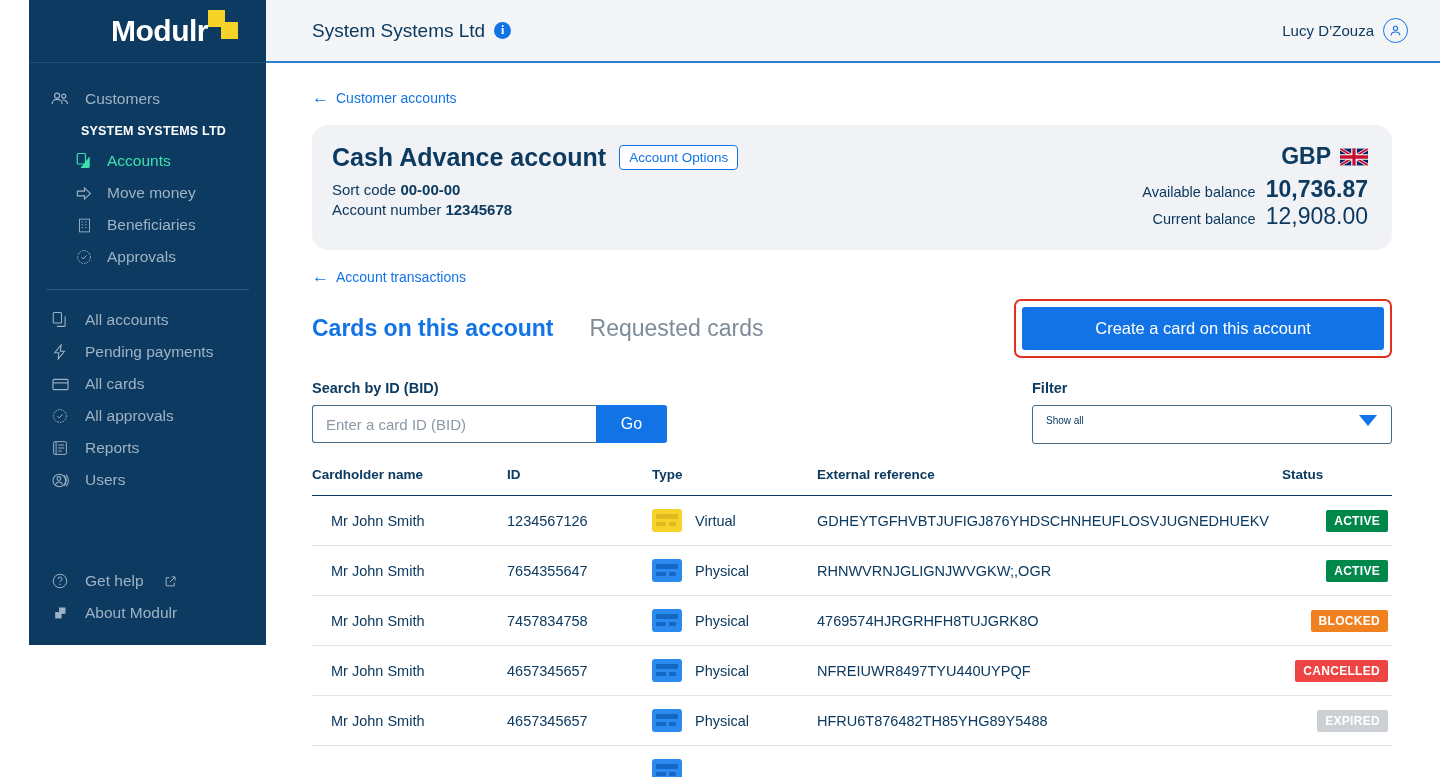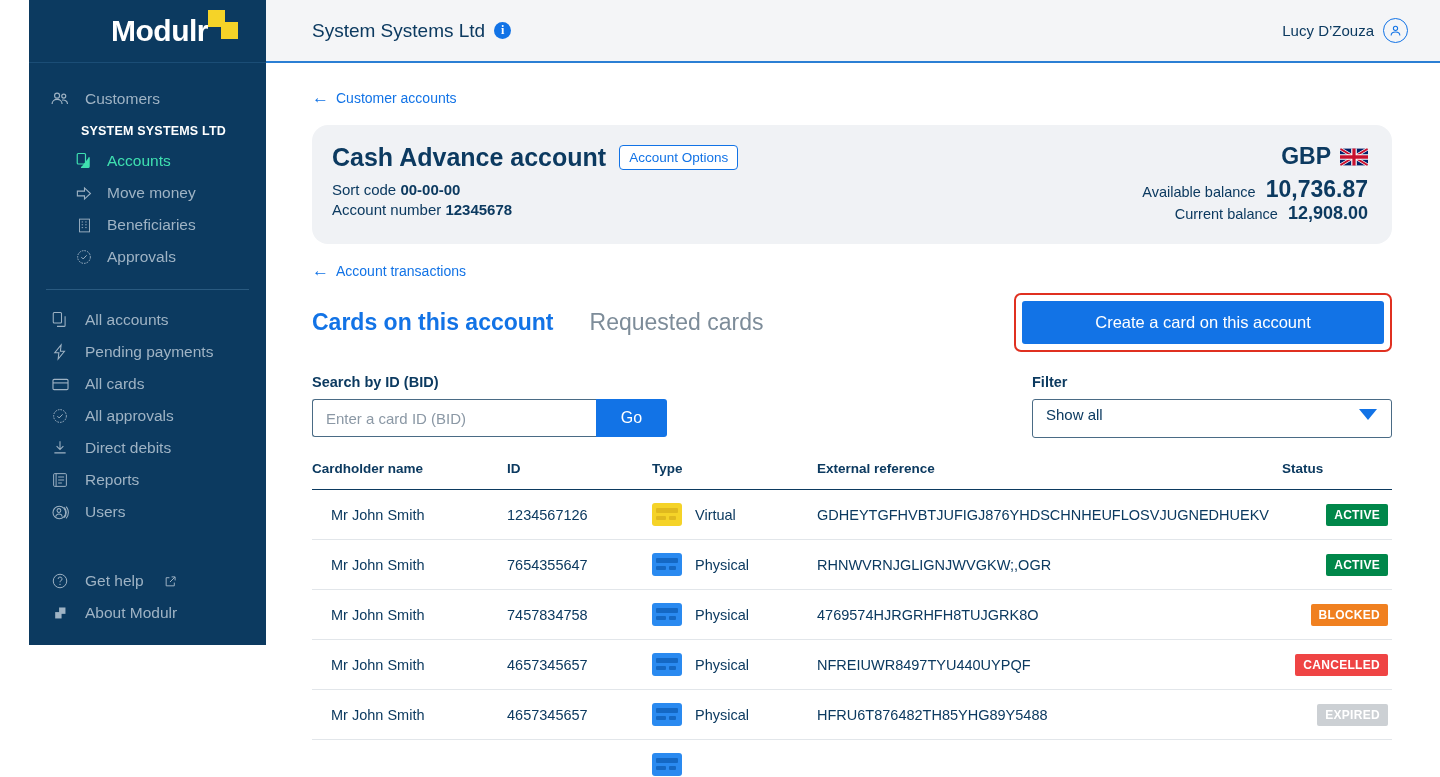--- a/index.html
+++ b/index.html
@@ -110,21 +110,21 @@
   .acct-line { font-size: 15px; color: #0c3a60; margin-top: 3px; }
   .acct-line b { font-weight: bold; }
 
   .acct-right { text-align: right; color: #0c3a60; }
   .ccy-row { display:flex; align-items:center; justify-content:flex-end; gap: 9px; margin-bottom: 6px;}
   .ccy { font-size: 23px; font-weight: bold; }
   .flag { width: 28px; height: 18px; display:block; border-radius:2px; }
   .bal-row { display:flex; align-items:baseline; justify-content:flex-end; gap: 10px; }
   .bal-label { font-size: 14.5px; }
   .bal-avail { font-size: 23px; font-weight: bold; }
-  .bal-cur { font-size: 18px; font-weight: bold; text-align: center; }
+  .bal-cur { font-size: 23px; font-weight: normal; text-align: center; }
 
   .backlink2 { margin-top: 18px; margin-bottom: 14px; }
 
   
   .tabs-row { display: flex; align-items: center; justify-content: space-between; }
   .tabs { display: flex; align-items: baseline; gap: 36px; }
   .tab { font-size: 23px; cursor: pointer; }
   .tab.active { color: #1273e6; font-weight: bold; }
   .tab.inactive { color: #7d8c99; }
 
@@ -152,21 +152,21 @@
   .search-input::placeholder { color: #8b98a5; }
   .go-btn {
     width: 71px; background: #1273e6; color: #fff; border: none;
     border-radius: 0 3px 3px 0; font-size: 16px; cursor: pointer;
     font-family: "Liberation Sans", sans-serif;
   }
   .filter-col { width: 360px; }
   .select-box {
     height: 39px; border: 1px solid #4a6b85; border-radius: 3px;
     display: flex; align-items: center; justify-content: space-between;
-    padding: 0 14px 8px 13px; font-size: 15px; color: #0c3a60;
+    padding: 0 14px 8px 13px; font-size: 10px; color: #0c3a60;
     cursor: pointer; background: #fff;
   }
   .caret { width:0;height:0;border-left:9px solid transparent;border-right:9px solid transparent;border-top:11px solid #1273e6; }
 
   
   table.cards { width: 100%; border-collapse: collapse; margin-top: 23px; table-layout: fixed; }
   table.cards th {
     text-align: left; font-size: 13.5px; font-weight: bold; color: #0c3a60;
     padding: 0 0 13px 0; border-bottom: 1.5px solid #0c3a60;
   }
@@ -303,28 +303,20 @@
       <div class="nav-item">
         <span class="ico">
           <svg width="18" height="18" viewBox="0 0 24 24" fill="none" stroke="#9fb3c4" stroke-width="1.3">
             <circle cx="12" cy="12" r="8.5" stroke-dasharray="2.2 1.4"></circle>
             <path d="M8.5 12.2l2.4 2.4 4.6-4.8"></path>
           </svg>
         </span>
         <span>All approvals</span>
       </div>
 
-      <div class="nav-item">
-        <span class="ico">
-          <svg width="18" height="18" viewBox="0 0 24 24" fill="none" stroke="#9fb3c4" stroke-width="1.4">
-            <path d="M12 3v10M7.5 9.5L12 14l4.5-4.5M4.5 18.5h15"></path>
-          </svg>
-        </span>
-        <span>Direct debits</span>
-      </div>
 
       <div class="nav-item">
         <span class="ico">
           <svg width="18" height="18" viewBox="0 0 24 24" fill="none" stroke="#9fb3c4" stroke-width="1.3">
             <rect x="3.5" y="3.5" width="17" height="17" rx="1.4"></rect>
             <path d="M6.8 3.5v17M9.5 8h8M9.5 12h8M9.5 16h5"></path>
           </svg>
         </span>
         <span>Reports</span>
       </div>

